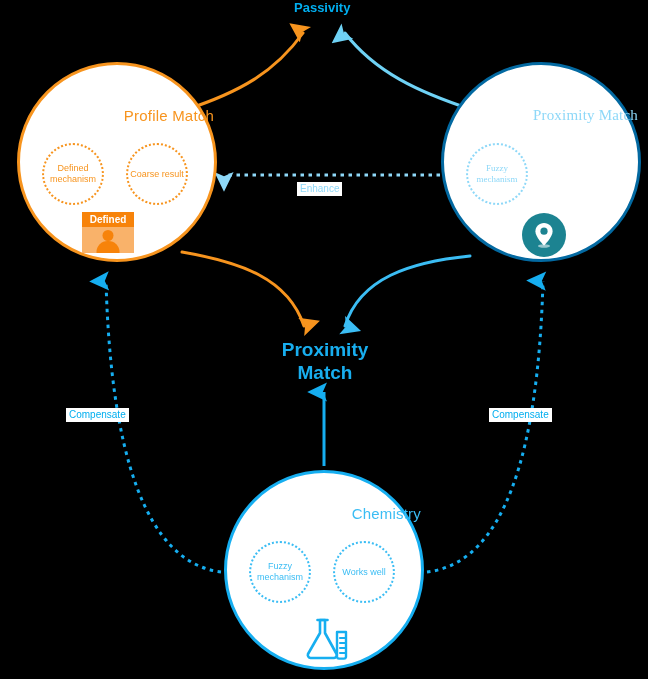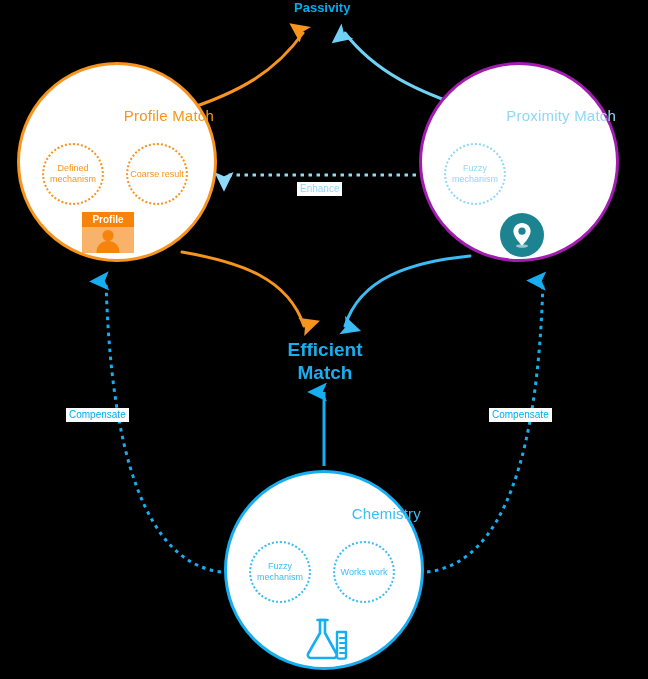--- a/index.html
+++ b/index.html
@@ -30,23 +30,24 @@
     border-radius: 50%;
     background: #ffffff;
     box-sizing: border-box;
   }
   #profile-match-circle {
     left: 17px;  top: 62px;
     width: 200px; height: 200px;
     border: 3px solid #F7941E;
   }
   #proximity-match-circle {
-    left: 419px; top: 62px;
+    left: 441px; top: 62px;
     width: 200px; height: 200px;
-    border: 3px solid #a21caf;
+    border: 3px solid #0369a1;
+    font-family: Liberation Serif, serif;
   }
   #chemistry-circle {
     left: 224px; top: 470px;
     width: 200px; height: 200px;
     border: 3px solid #16AEF0;
   }
   .node-title {
     position: absolute;
     width: 100%;
     text-align: right;
@@ -221,21 +222,21 @@
 
   <div id="label-passivity">Passivity</div>
 
   <div class="node-circle" id="profile-match-circle">
     <div class="node-title">Profile Match</div>
 
     <div class="dotted-bubble db-orange db-a">Defined mechanism</div>
     <div class="dotted-bubble db-orange db-b">Coarse result</div>
 
     <div id="profile-badge">
-      <div class="badge-bar">Profile</div>
+      <div class="badge-bar">Defined</div>
       <div class="badge-person">
         <div class="badge-head"></div>
         <div class="badge-body"></div>
       </div>
     </div>
   </div>
 
   <div class="node-circle" id="proximity-match-circle">
     <div class="node-title">Proximity Match</div>
 
@@ -247,34 +248,34 @@
         <circle cx="12" cy="10.2" r="3.6" fill="#1C8391"></circle>
         <ellipse cx="12" cy="25" rx="6" ry="1.8" fill="#ffffff" opacity="0.55"></ellipse>
       </svg>
     </div>
   </div>
 
   <div class="node-circle" id="chemistry-circle">
     <div class="node-title">Chemistry</div>
 
     <div class="dotted-bubble db-blue db-a">Fuzzy mechanism</div>
-    <div class="dotted-bubble db-blue db-b">Works work</div>
+    <div class="dotted-bubble db-blue db-b">Works well</div>
 
     <div id="flask-icon">
       <svg width="48" height="44" viewBox="0 0 48 44" aria-hidden="true">
         <path d="M17 4 L17 17 L5 38 A3 3 0 0 0 7.6 42 L31 42 A3 3 0 0 0 33.6 38 L22 17 L22 4 Z" fill="none" stroke="#16AEF0" stroke-width="2.6" stroke-linejoin="round"></path>
         <path d="M14.5 4 L24.5 4" stroke="#16AEF0" stroke-width="2.6" stroke-linecap="round"></path>
         <path d="M34 16 L43 16 L43 41 A2 2 0 0 1 41 42.6 L36 42.6 A2 2 0 0 1 34 41 Z" fill="none" stroke="#16AEF0" stroke-width="2.4" stroke-linejoin="round"></path>
         <path d="M37 22 L43 22 M37 27 L43 27 M37 32 L43 32 M37 37 L43 37" stroke="#16AEF0" stroke-width="2.1" stroke-linecap="round"></path>
       </svg>
     </div>
   </div>
 
   <div id="label-efficient">
-    <span>Efficient</span><br>
+    <span>Proximity</span><br>
     <span>Match</span>
   </div>
 
   <div class="edge-label" id="label-enhance">Enhance</div>
   <div class="edge-label" id="label-compensate-left">Compensate</div>
   <div class="edge-label" id="label-compensate-right">Compensate</div>
 
 </div>
 
 </body></html>

